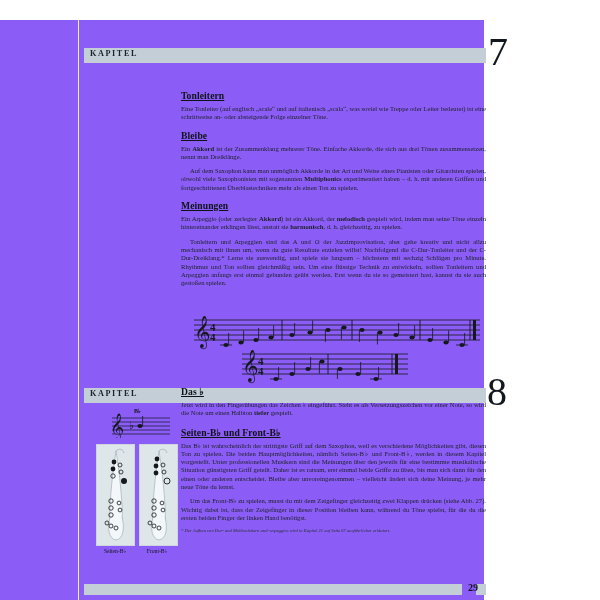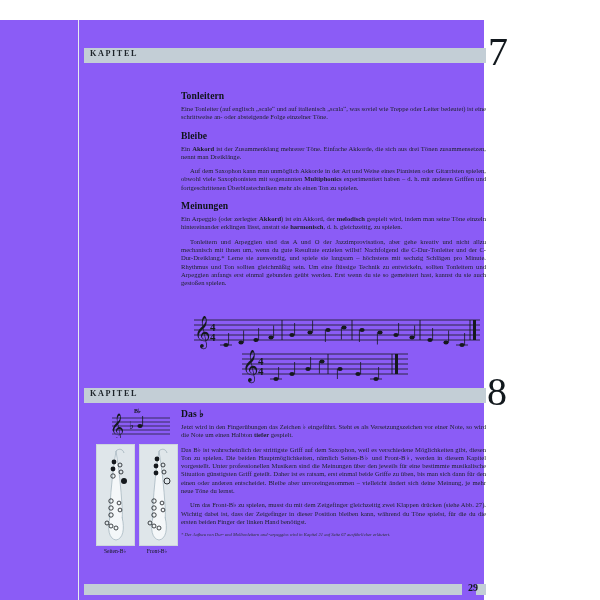--- a/index.html
+++ b/index.html
@@ -32,20 +32,21 @@
     font-size:40px;line-height:40px;color:#12181d;
     font-weight:400;
   }
 
   
   .col{position:absolute;left:181px;width:305px;}
   h3.head{
     font-family:"Liberation Serif", serif;
     font-weight:bold;font-size:9.6px;margin:0 0 4px 0;color:#0e1317;
     letter-spacing:.1px;
+    text-decoration:underline;
   }
   p.body{
     margin:0 0 6px 0;
     font-size:6.6px;line-height:8.3px;
     text-align:justify;color:#1c2227;
     hyphens:auto;
   }
   p.body.ind{text-indent:9px;}
   p.body b{font-weight:bold;}
   .fn{
@@ -296,24 +297,25 @@
         </svg>
       </div>
     </div>
 
     <div class="cap">
       <span>Seiten-B♭</span>
       <span>Front-B♭</span>
     </div>
   </div>
 
-  <div class="col" style="top:388px;">
+  <div class="col" style="top:366px;">
     <h3 class="head">Das ♭</h3>
     <p class="body">Jetzt wird in den Fingerübungen das Zeichen ♭ eingeführt. Steht es als Versetzungszeichen vor einer Note, so wird die Note um einen Halbton <b>tiefer</b> gespielt.</p>
 
+    <h3 class="head" style="margin-top:9px;">Seiten-B♭ und Front-B♭</h3>
     <p class="body">Das B♭ ist wahrscheinlich der strittigste Griff auf dem Saxophon, weil es verschiedene Möglichkeiten gibt, diesen Ton zu spielen. Die beiden Hauptmöglichkeiten, nämlich Seiten-B♭ und Front-B♭, werden in diesem Kapitel vorgestellt. Unter professionellen Musikern sind die Meinungen über den jeweils für eine bestimmte musikalische Situation günstigsten Griff geteilt. Daher ist es ratsam, erst einmal beide Griffe zu üben, bis man sich dann für den einen oder anderen entscheidet. Bleibe aber unvoreingenommen – vielleicht ändert sich deine Meinung, je mehr neue Töne du lernst.</p>
     <p class="body ind">Um das Front-B♭ zu spielen, musst du mit dem Zeigefinger gleichzeitig zwei Klappen drücken (siehe Abb. 27). Wichtig dabei ist, dass der Zeigefinger in dieser Position bleiben kann, während du Töne spielst, für die du die ersten beiden Finger der linken Hand benötigst.</p>
 
     <p class="fn" style="margin-top:4px;">* Der Aufbau von Dur- und Molltonleitern und -arpeggios wird in Kapitel 21 auf Seite 67 ausführlicher erläutert.</p>
   </div>
 
   <div class="footer-bar"></div>
   <div class="footer-sq"></div>
   <div class="pageno">29</div>
 

